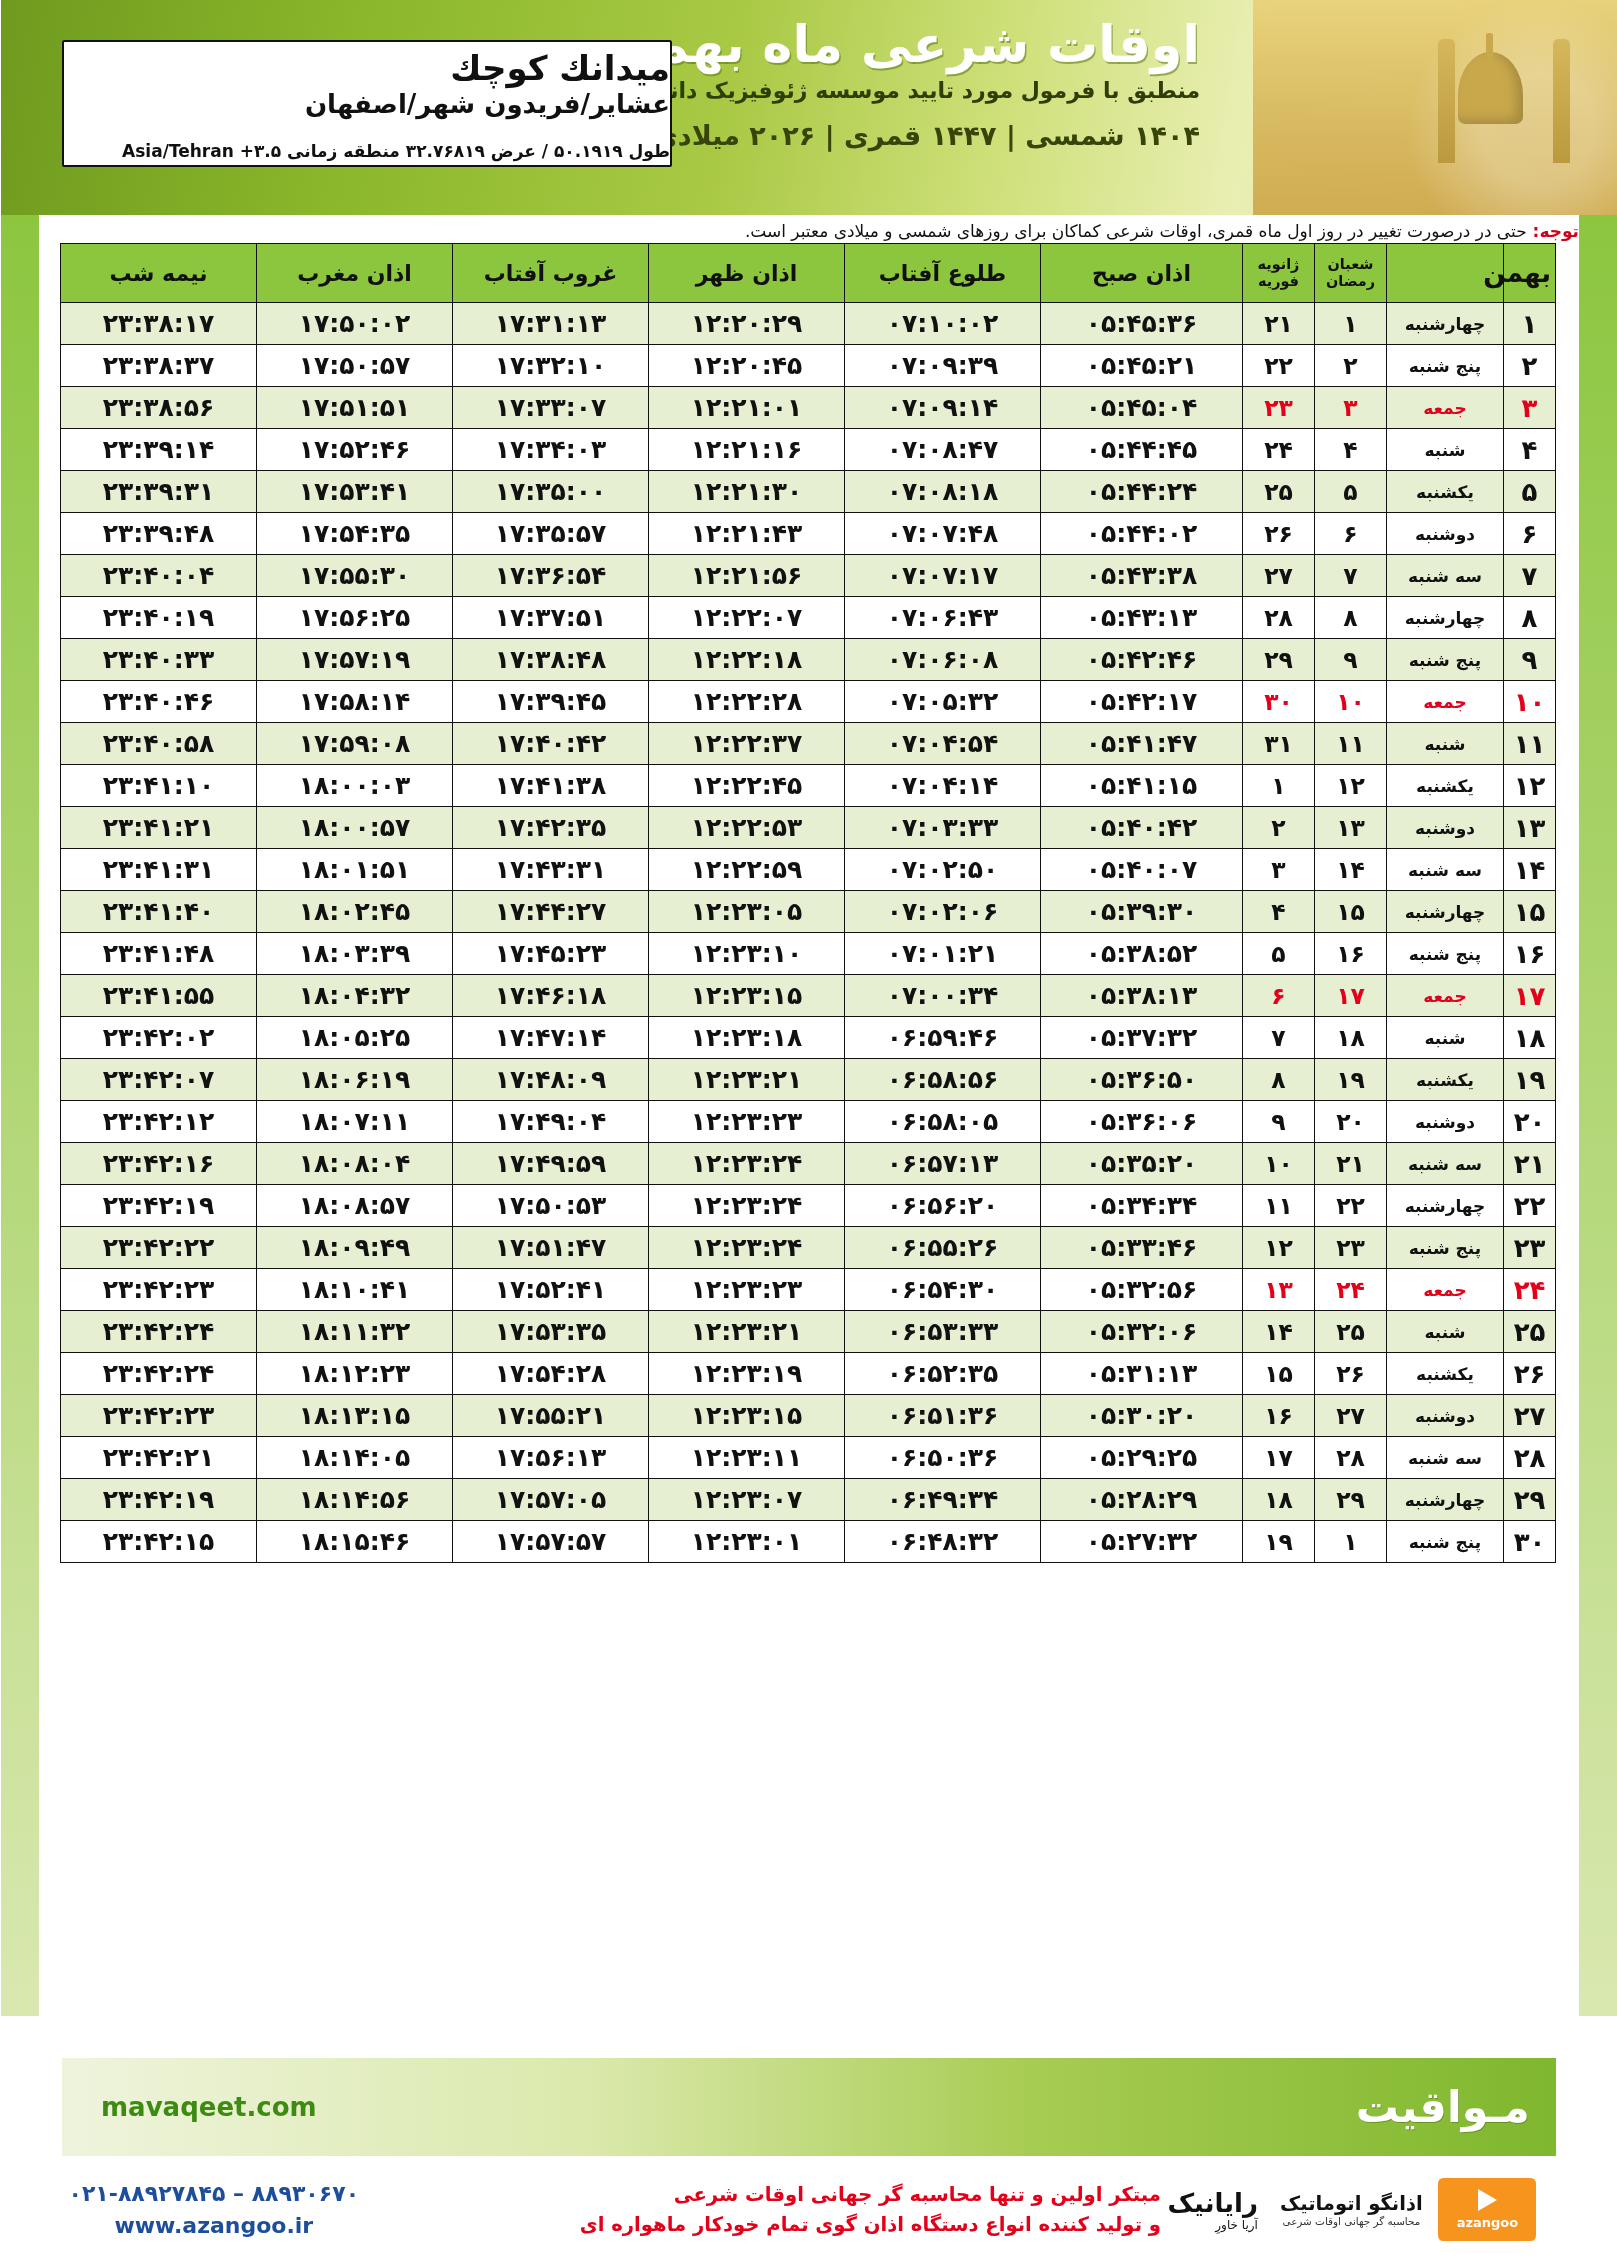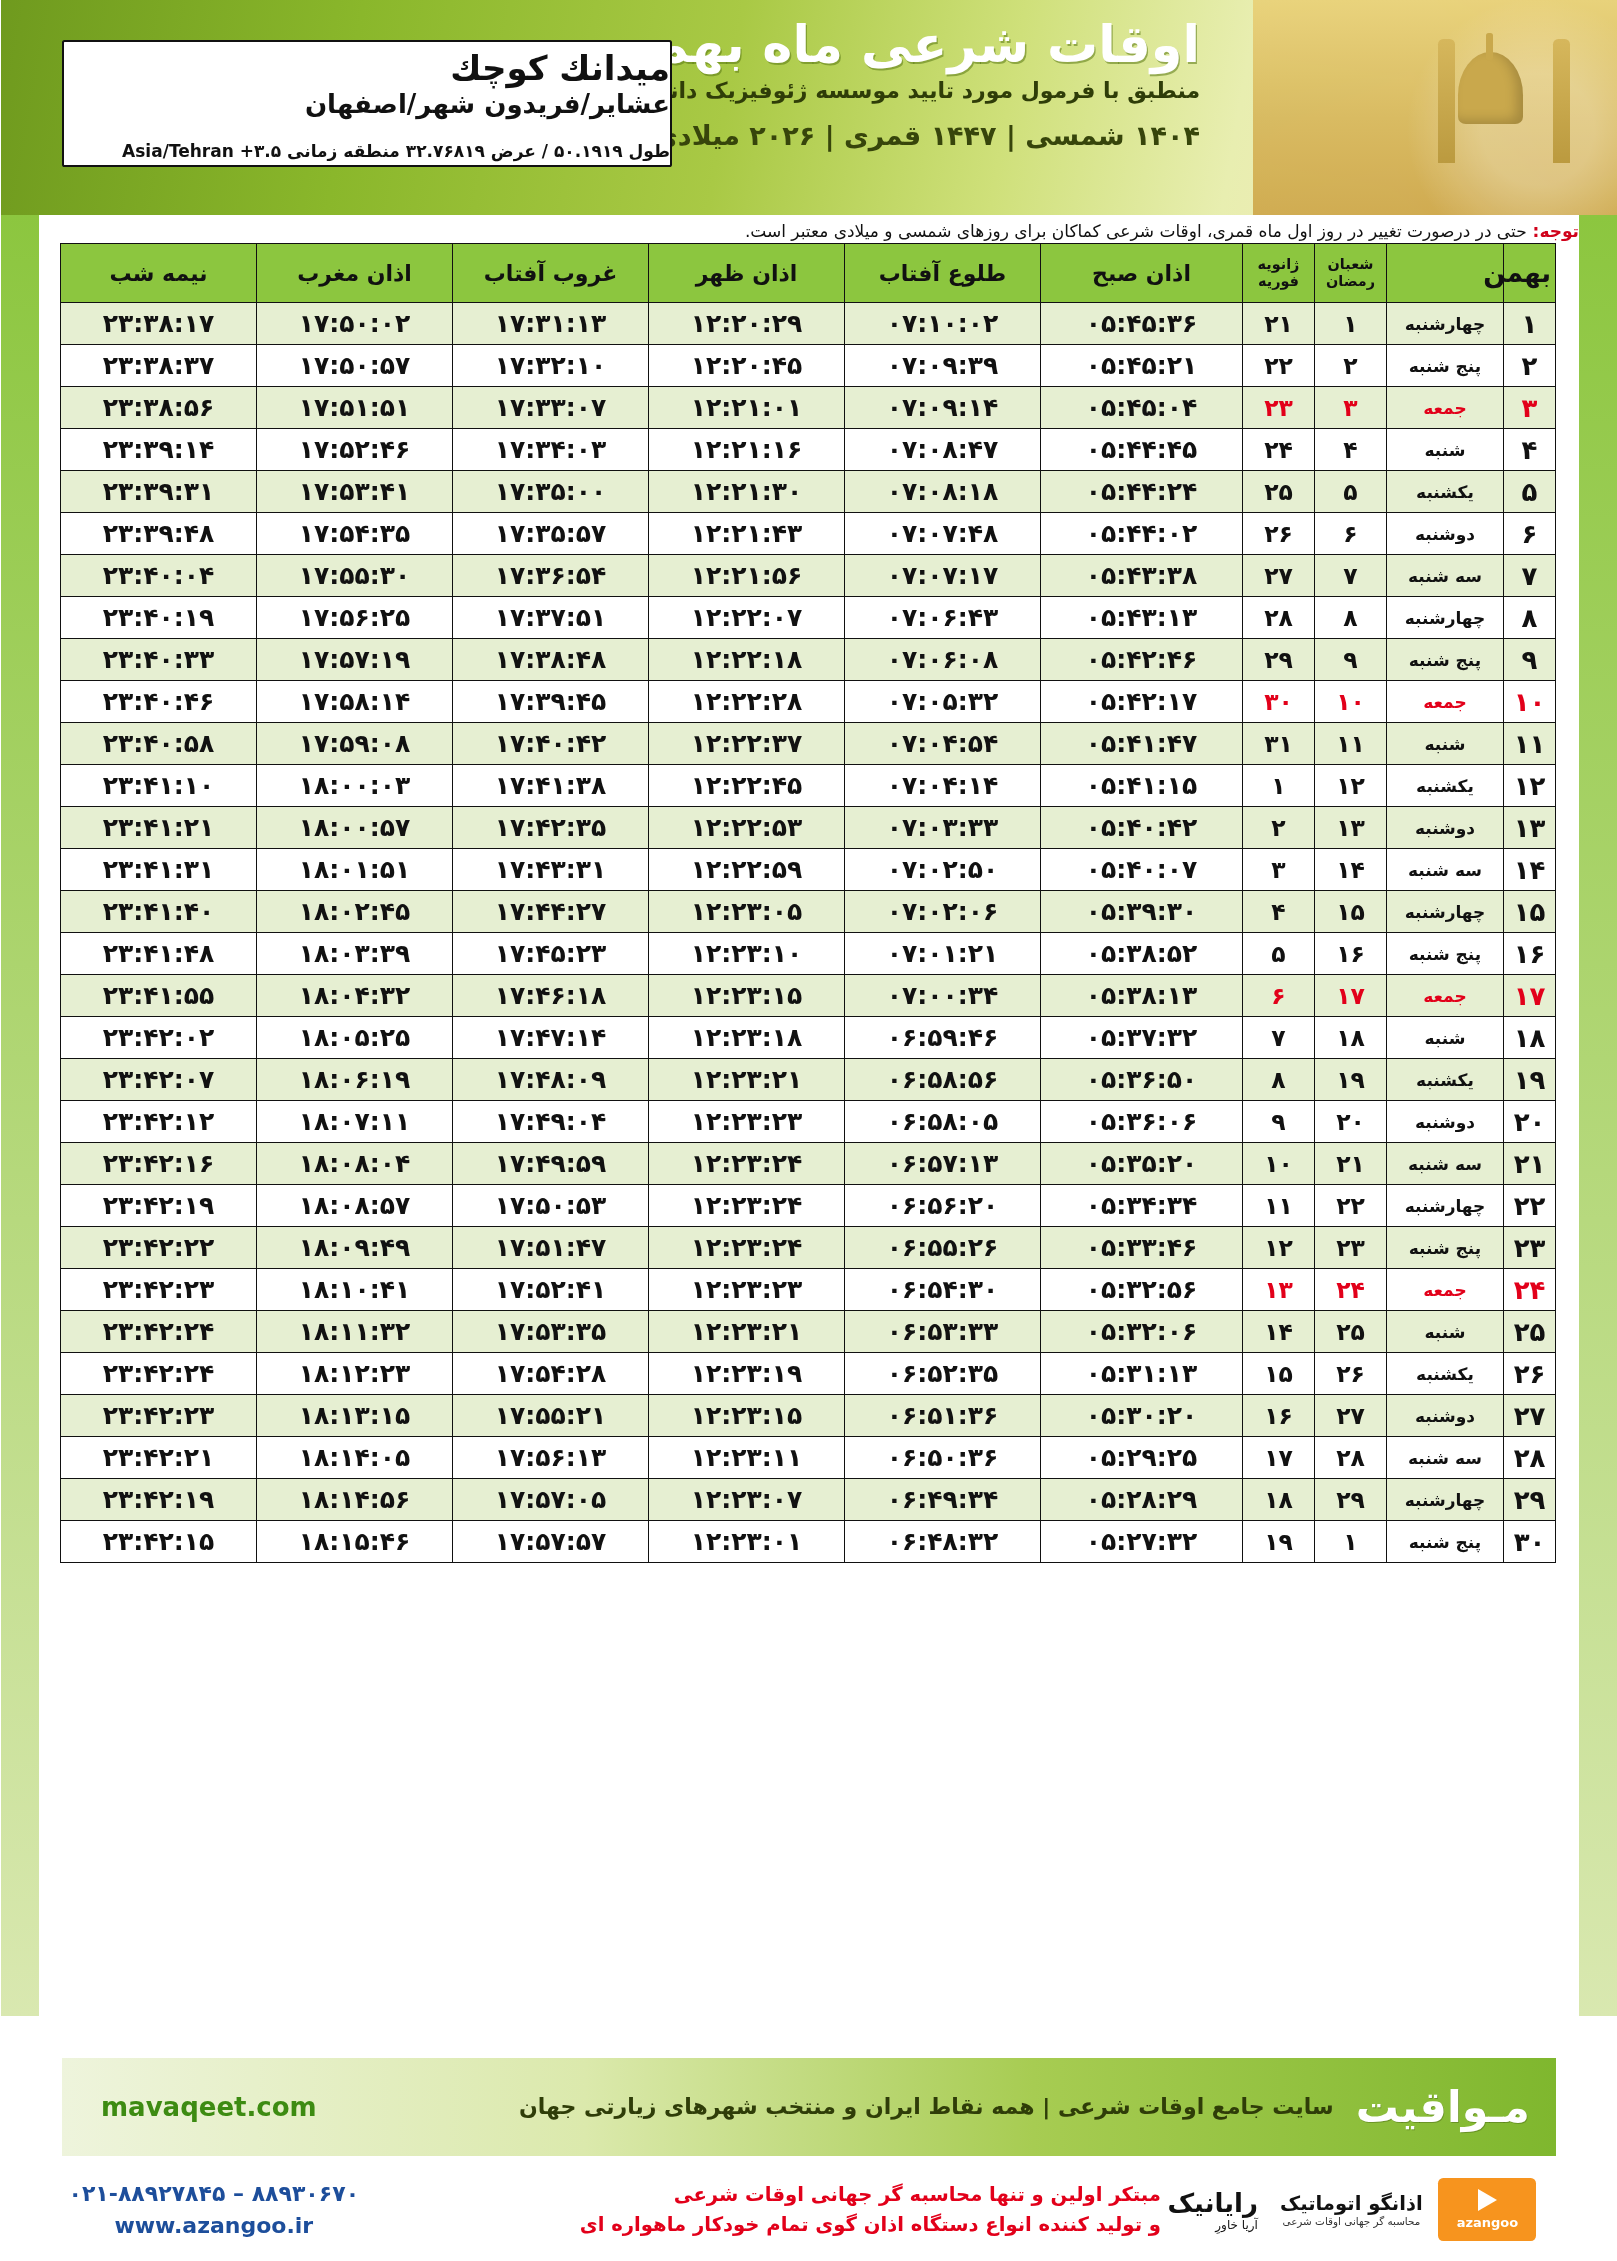--- a/index.html
+++ b/index.html
@@ -601,21 +601,20 @@
           <td class="time">۱۸:۱۵:۴۶</td>
           <td class="time">۲۳:۴۲:۱۵</td>
         </tr>
       </tbody>
   </table>
 </div>
 
 <div class="footer">
   <div class="footer-top">
     <div class="mavaqeet-fa">مـواقیت</div>
-    <div class="mavaqeet-tag">سایت جامع اوقات شرعی | همه نقاط ایران و منتخب شهرهای زیارتی جهان</div>
     <div class="mavaqeet-en">mavaqeet.com</div>
   </div>
   <div class="footer-bottom">
     <div class="fb-logos">
       <div class="logo-azangoo">
         <div class="speaker"></div>
         <span>azangoo</span>
       </div>
       <div class="logo-text-blk">
         <div class="logo-line1">اذانگو اتوماتیک</div>

